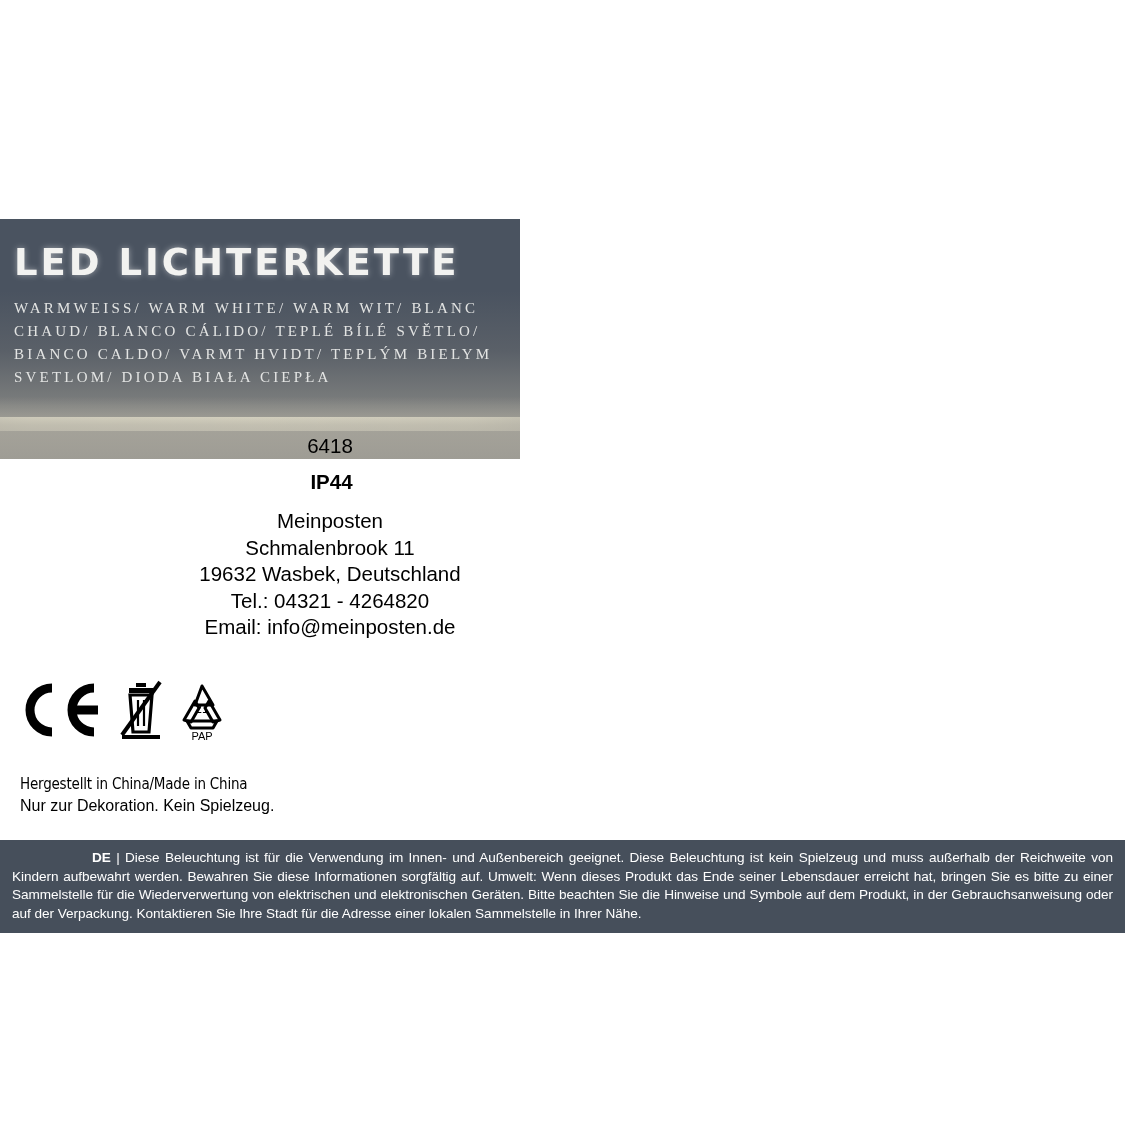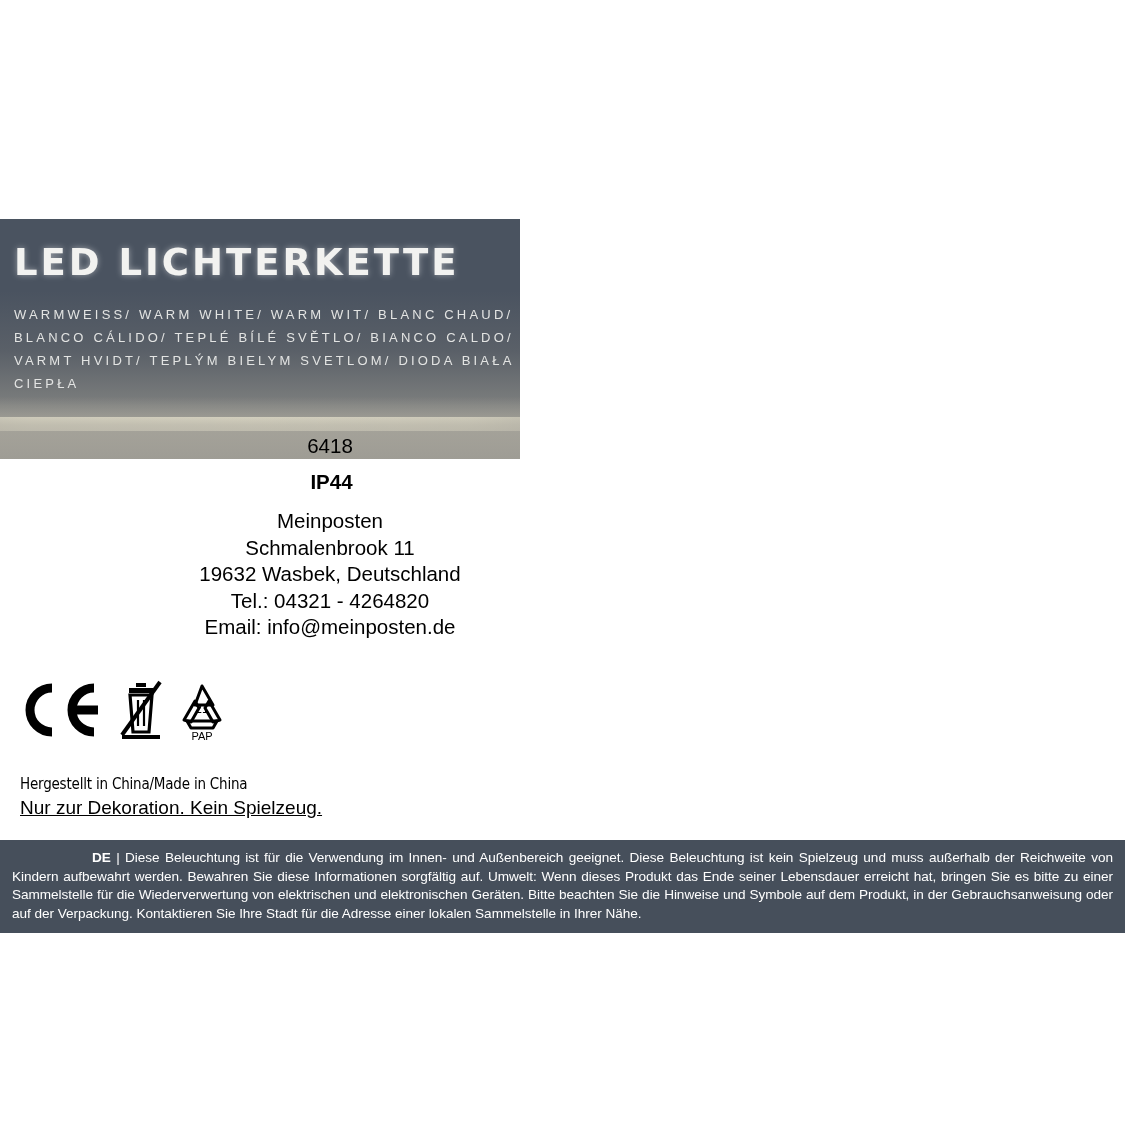--- a/index.html
+++ b/index.html
@@ -35,24 +35,24 @@
     font-weight: bold;
     font-size: 37px;
     letter-spacing: 3px;
     color: #f2f2f0;
     text-shadow: 0 0 6px rgba(255,255,255,0.45);
     white-space: nowrap;
   }
   .banner-sub {
     position: absolute;
     left: 14px;
-    top: 84px;
+    top: 78px;
     width: 500px;
-    font-family: Liberation Sans, sans-serif;
-    font-size: 13px;
+    font-family: Liberation Serif, serif;
+    font-size: 15px;
     line-height: 23px;
     letter-spacing: 3.2px;
     color: #e3e4e3;
     text-transform: uppercase;
   }
   .banner-glow {
     position: absolute;
     left: 0;
     bottom: 0;
     width: 520px;
@@ -127,22 +127,21 @@
     left: 20px;
     top: 775px;
     font-family: "DejaVu Sans Condensed", "Liberation Sans", sans-serif;
     font-size: 15px;
     letter-spacing: -0.2px;
   }
   .deco-note {
     position: absolute;
     left: 20px;
     top: 797px;
-    font-size: 19px;
-    text-decoration: underline;
+    font-size: 16px;
   }
 
   
   .notice {
     position: absolute;
     left: 0;
     top: 840px;
     width: 1125px;
     height: 93px;
     background: #464f5b;

